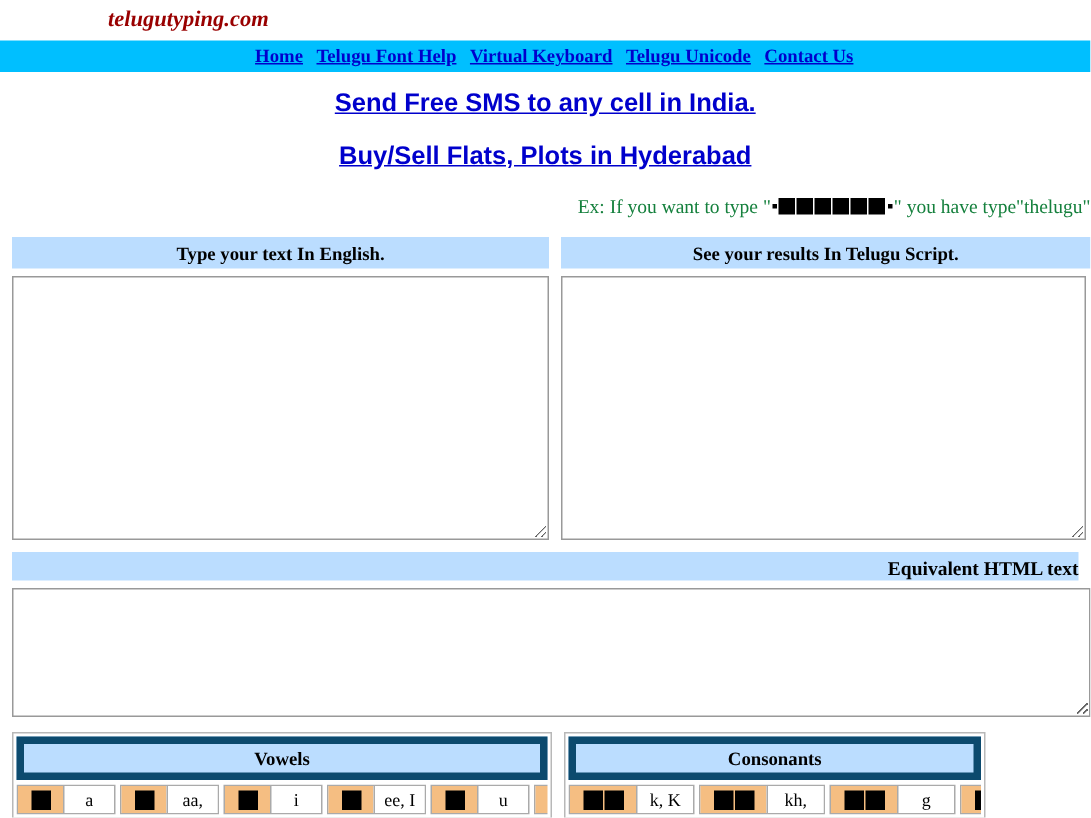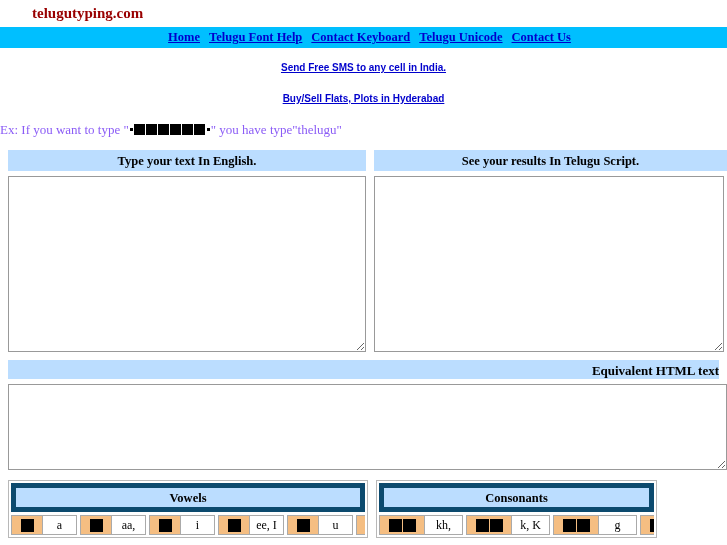--- a/index.html
+++ b/index.html
@@ -13,23 +13,24 @@
   }
   body {
     font-family: "Liberation Serif", serif;
     font-size: 13px;
     color: #000000;
   }
 
   
   .site-title-bar {
     height: 27px;
-    padding-left: 32px;
-    display: flex;
-    align-items: center;
+    padding-left: 72px;
+    display: flex;
+    align-items: center;
+    font-style: italic;
   }
   .site-title {
     font-family: "Liberation Serif", serif;
     font-size: 15px;
     font-weight: bold;
     color: #990000;
     letter-spacing: 0px;
   }
 
   
@@ -58,35 +59,35 @@
   }
 
   
   .promo-wrap {
     text-align: center;
     padding-top: 11px;
   }
   .promo-link {
     display: inline-block;
     font-family: "Liberation Sans", sans-serif;
-    font-size: 10px;
+    font-size: 17px;
     font-weight: bold;
     color: #0000CC;
     text-decoration: underline;
     cursor: pointer;
   }
   .promo-gap { height: 15px; }
 
   
   .example-line {
-    text-align: left;
+    text-align: right;
     padding-top: 16px;
     font-family: "Liberation Serif", serif;
     font-size: 13px;
-    color: #8b5cf6;
+    color: #15803d;
     white-space: nowrap;
   }
   .tofu {
     display: inline-block;
     width: 11px;
     height: 11px;
     background: #000000;
     vertical-align: -1px;
     margin: 0 0.5px;
   }
@@ -234,21 +235,21 @@
 <body>
 
 <div class="site-title-bar">
   <span class="site-title">telugutyping.com</span>
 </div>
 
 <div class="navbar">
   <div class="nav-inner">
     <a class="nav-link">Home</a>
     <a class="nav-link">Telugu Font Help</a>
-    <a class="nav-link">Contact Keyboard</a>
+    <a class="nav-link">Virtual Keyboard</a>
     <a class="nav-link">Telugu Unicode</a>
     <a class="nav-link">Contact Us</a>
   </div>
 </div>
 
 <div class="promo-wrap">
   <a class="promo-link">Send Free SMS to any cell in India.</a>
 </div>
 <div class="promo-gap"></div>
 <div class="promo-wrap" style="padding-top:0">
@@ -326,43 +327,43 @@
 
   <div class="keytable keytable-cons">
     <div class="keytable-head">Consonants</div>
     <div class="keycells">
 
       <div class="keycell cons">
         <span class="glyphbox">
             <span class="gtofu"></span>
             <span class="gtofu"></span>
           </span>
+        <span class="keylabel">k, K</span>
+      </div>
+
+      <div class="keycell cons">
+        <span class="glyphbox">
+            <span class="gtofu"></span>
+            <span class="gtofu"></span>
+          </span>
         <span class="keylabel">kh,</span>
       </div>
 
       <div class="keycell cons">
         <span class="glyphbox">
             <span class="gtofu"></span>
             <span class="gtofu"></span>
           </span>
-        <span class="keylabel">k, K</span>
+        <span class="keylabel">g</span>
       </div>
 
       <div class="keycell cons">
         <span class="glyphbox">
             <span class="gtofu"></span>
             <span class="gtofu"></span>
           </span>
-        <span class="keylabel">g</span>
-      </div>
-
-      <div class="keycell cons">
-        <span class="glyphbox">
-            <span class="gtofu"></span>
-            <span class="gtofu"></span>
-          </span>
         <span class="keylabel">gh</span>
       </div>
 
     </div>
   </div>
 
 </div>
 
 </body></html>

